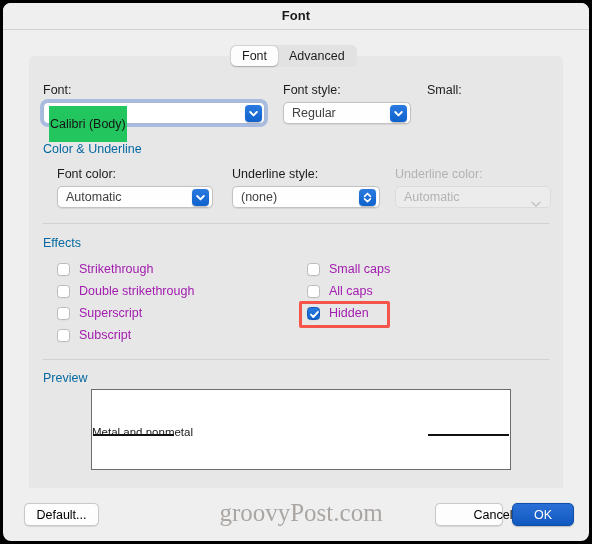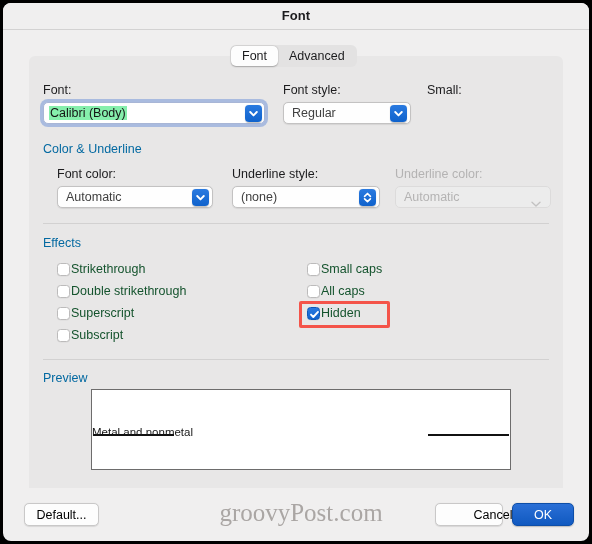--- a/index.html
+++ b/index.html
@@ -128,22 +128,22 @@
   }
   .combo-text {
     position: absolute;
     left: 5px;
     top: 3px;
     font-size: 12.5px;
     color: #141414;
     white-space: nowrap;
   }
   .combo-text.sel {
-    background: #86efac;
-    padding: 0 1px;
+    background: #22c55e;
+    padding: 11px 1px;
   }
 
   
   .btn-blue {
     position: absolute;
     width: 17px;
     height: 17px;
     top: 2px;
     background: linear-gradient(180deg, #2a7ae0 0%, #0f62cc 100%);
     border-radius: 4px;
@@ -200,22 +200,22 @@
     flex: 0 0 auto;
     box-shadow: 0 0.5px 0.5px rgba(0,0,0,0.06);
   }
   .cbox.checked {
     background: linear-gradient(180deg, #2a7ae0 0%, #0f62cc 100%);
     border-color: #0d58b8;
   }
   .cbox.checked svg { position: absolute; left: 0; top: 0; }
   .cblabel {
     font-size: 12.5px;
-    color: #14532d;
-    margin-left: 1px;
+    color: #a21caf;
+    margin-left: 9px;
   }
 
   
   .redbox {
     position: absolute;
     border: 3px solid #f4544a;
     border-radius: 2px;
     box-sizing: border-box;
     pointer-events: none;
   }

